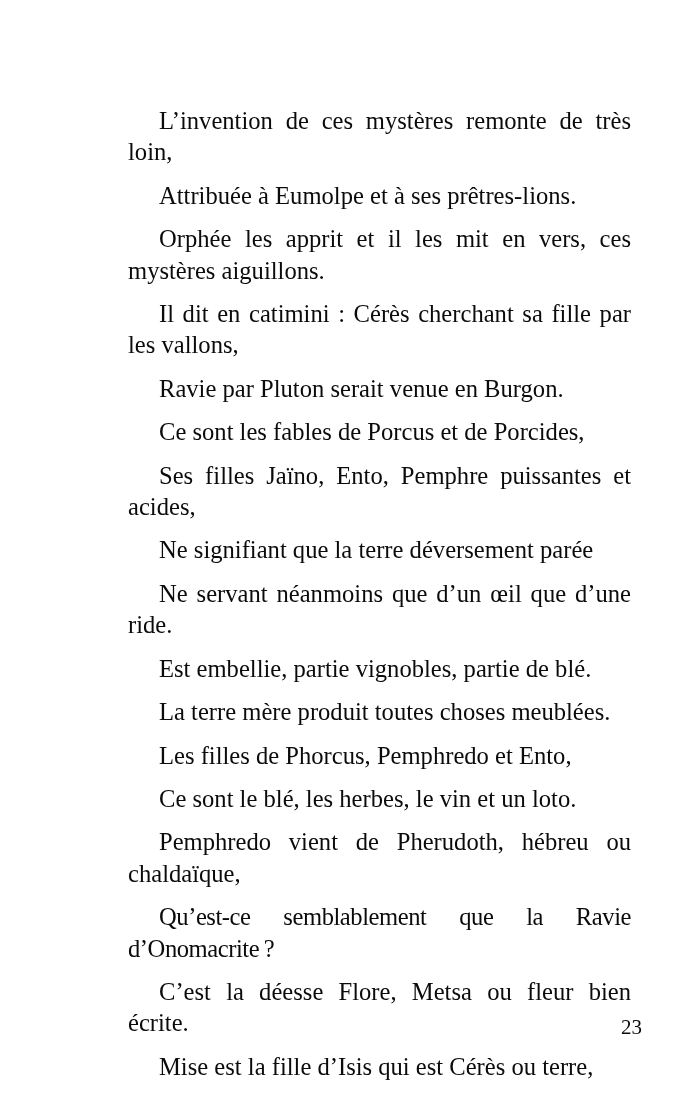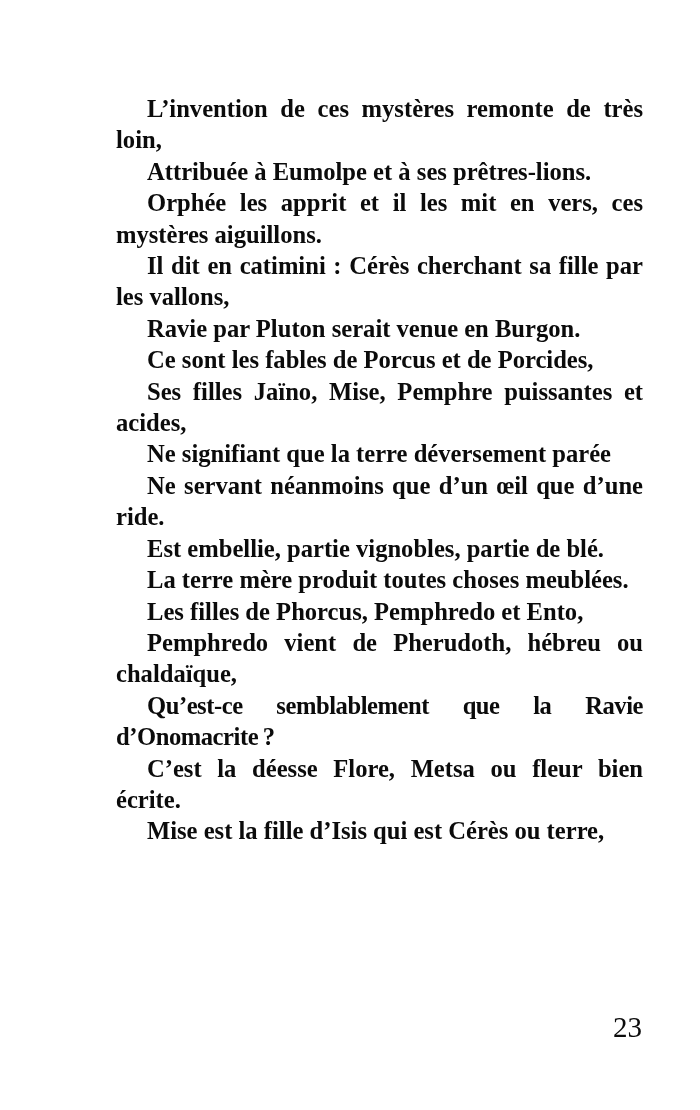--- a/index.html
+++ b/index.html
@@ -25,56 +25,56 @@
     }
     .text-block {
       position: absolute;
       left: 116px;
       top: 93px;
       width: 527px;
       font-size: 24.6px;
       line-height: 31.4px;
     }
     .verse {
-      margin: 0;
+      margin: 12px;
       text-indent: 31px;
       text-align: justify;
       text-align-last: left;
       hyphens: none;
-      font-weight: bold;
     }
     .verse.tight {
       letter-spacing: -0.45px;
       word-spacing: -1px;
     }
     .page-number {
       position: absolute;
       right: 58px;
       top: 1012px;
-      font-size: 29px;
+      font-size: 21px;
       line-height: 30px;
     }
   </style>
 </head>
 <body>
 
 <div class="page">
   <div class="text-block">
     <p class="verse">L’invention de ces mystères remonte de très loin,</p>
     <p class="verse">Attribuée à Eumolpe et à ses prêtres-lions.</p>
     <p class="verse">Orphée les apprit et il les mit en vers, ces mystères aiguillons.</p>
     <p class="verse">Il dit en catimini : Cérès cherchant sa fille par les vallons,</p>
     <p class="verse">Ravie par Pluton serait venue en Burgon.</p>
     <p class="verse">Ce sont les fables de Porcus et de Porcides,</p>
-    <p class="verse">Ses filles Jaïno, Mise, Pemphre puissantes et acides,</p>
+    <p class="verse">Ses filles Jaïno, Ento, Pemphre puissantes et acides,</p>
     <p class="verse">Ne signifiant que la terre déversement parée</p>
     <p class="verse">Ne servant néanmoins que d’un œil que d’une ride.</p>
     <p class="verse">Est embellie, partie vignobles, partie de blé.</p>
     <p class="verse">La terre mère produit toutes choses meublées.</p>
     <p class="verse">Les filles de Phorcus, Pemphredo et Ento,</p>
+    <p class="verse">Ce sont le blé, les herbes, le vin et un loto.</p>
     <p class="verse">Pemphredo vient de Pherudoth, hébreu ou chaldaïque,</p>
     <p class="verse tight">Qu’est-ce semblablement que la Ravie d’Onomacrite ?</p>
     <p class="verse">C’est la déesse Flore, Metsa ou fleur bien écrite.</p>
     <p class="verse">Mise est la fille d’Isis qui est Cérès ou terre,</p>
   </div>
 
   <div class="page-number">23</div>
 </div>
 
 </body></html>

